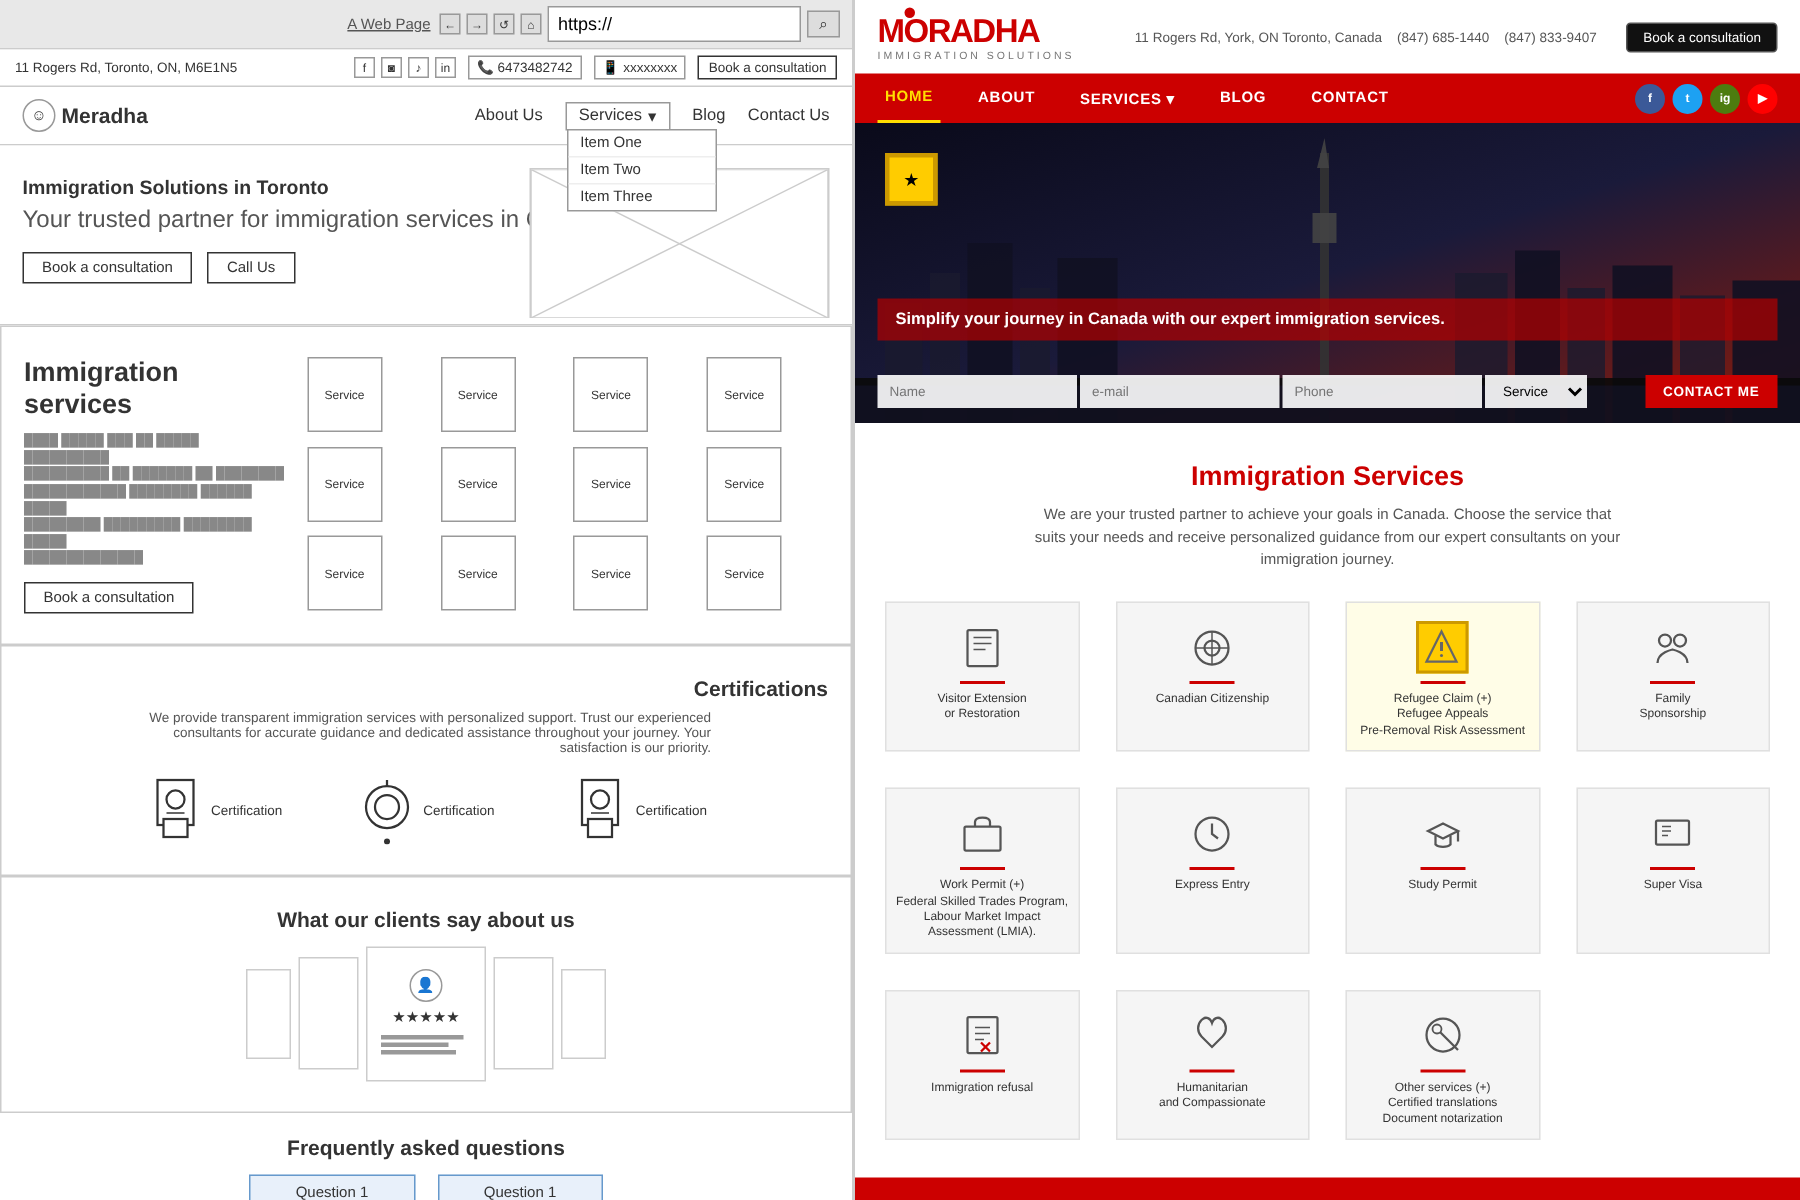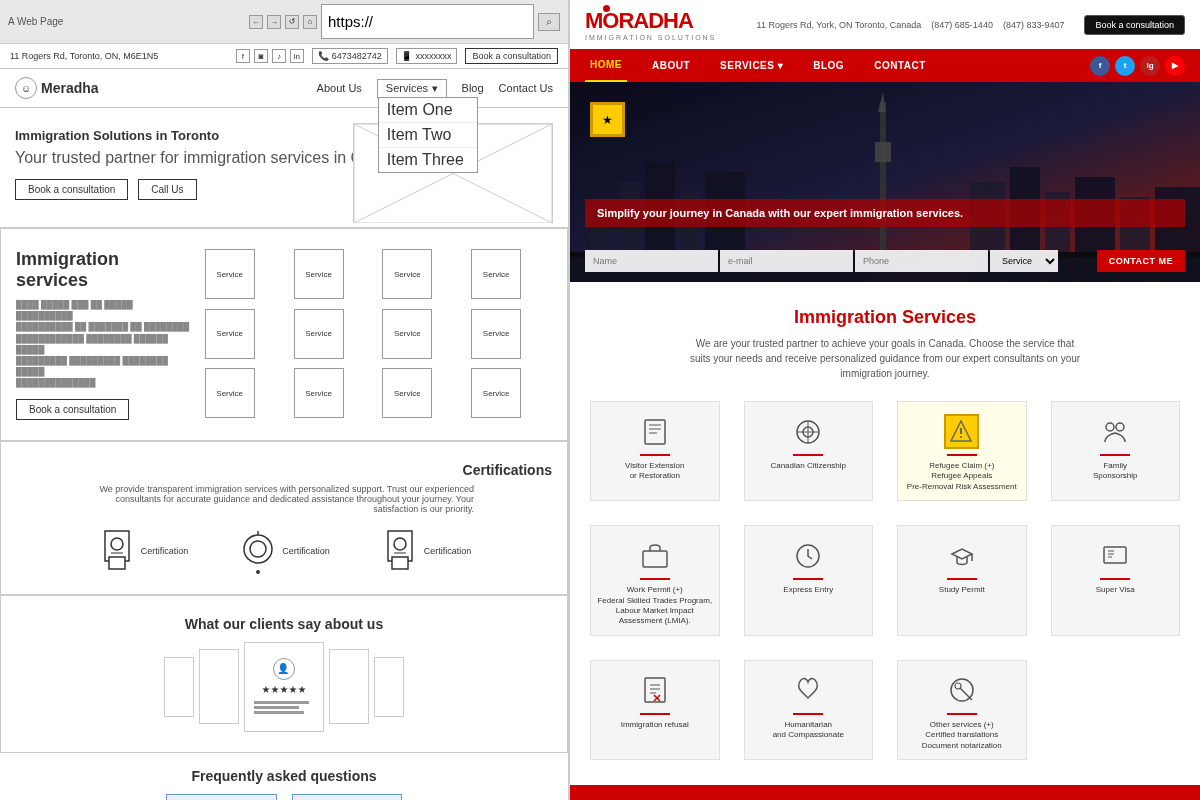--- a/index.html
+++ b/index.html
@@ -21,42 +21,43 @@
       background: #e8e8e8;
       border-bottom: 1px solid #ccc;
       padding: 4px 8px;
       display: flex;
       align-items: center;
       gap: 6px;
     }
     .browser-title {
       font-size: 10px;
       color: #555;
-      text-align: left;
+      text-align: right;
       flex: 1;
+      text-decoration: underline;
     }
     .browser-controls {
       display: flex;
       align-items: center;
       gap: 4px;
     }
     .browser-btn {
       width: 14px; height: 14px;
       border: 1px solid #999;
       background: #ddd;
       display: flex; align-items: center; justify-content: center;
       font-size: 8px;
     }
     .browser-url {
       flex: 1;
       border: 1px solid #999;
       background: white;
       padding: 2px 6px;
-      font-size: 15px;
-      height: 35px;
+      font-size: 12px;
+      height: 24px;
     }
     .browser-search-btn {
       width: 22px; height: 18px;
       border: 1px solid #999;
       background: #ddd;
       display: flex; align-items: center; justify-content: center;
       font-size: 10px;
     }
 
     
@@ -130,21 +131,21 @@
       position: relative;
     }
     .wf-dropdown-menu {
       position: absolute;
       top: 100%;
       left: 0;
       background: white;
       border: 1px solid #999;
       z-index: 10;
       min-width: 100px;
-      font-size: 16px;
+      font-size: 10px;
     }
     .wf-dropdown-item {
       padding: 3px 8px;
       border-bottom: 1px solid #eee;
     }
     .wf-dropdown-item:last-child { border-bottom: none; }
 
     
     .wf-hero {
       background: white;
@@ -660,21 +661,21 @@
 
   <div class="act-nav">
     <a class="act-nav-item active">HOME</a>
     <a class="act-nav-item">ABOUT</a>
     <a class="act-nav-item" style="display:flex;align-items:center;gap:3px;">SERVICES ▾</a>
     <a class="act-nav-item">BLOG</a>
     <a class="act-nav-item">CONTACT</a>
     <div class="act-nav-social">
       <div class="act-social-circle" style="background:#3b5998;">f</div>
       <div class="act-social-circle" style="background:#1da1f2;">t</div>
-      <div class="act-social-circle" style="background:#b91c1c;">ig</div>
+      <div class="act-social-circle" style="background:#4d7c0f;">ig</div>
       <div class="act-social-circle" style="background:#ff0000;">▶</div>
     </div>
   </div>
 
   <div class="act-hero">
 
     <svg style="position:absolute;inset:0;width:100%;height:100%;" viewBox="0 0 630 200" preserveAspectRatio="xMidYMid slice" xmlns="http://www.w3.org/2000/svg">
       <defs>
         <linearGradient id="skyGrad" x1="0%" y1="0%" x2="100%" y2="100%">
           <stop offset="0%" style="stop-color:#0a0a1a;stop-opacity:1"></stop>

